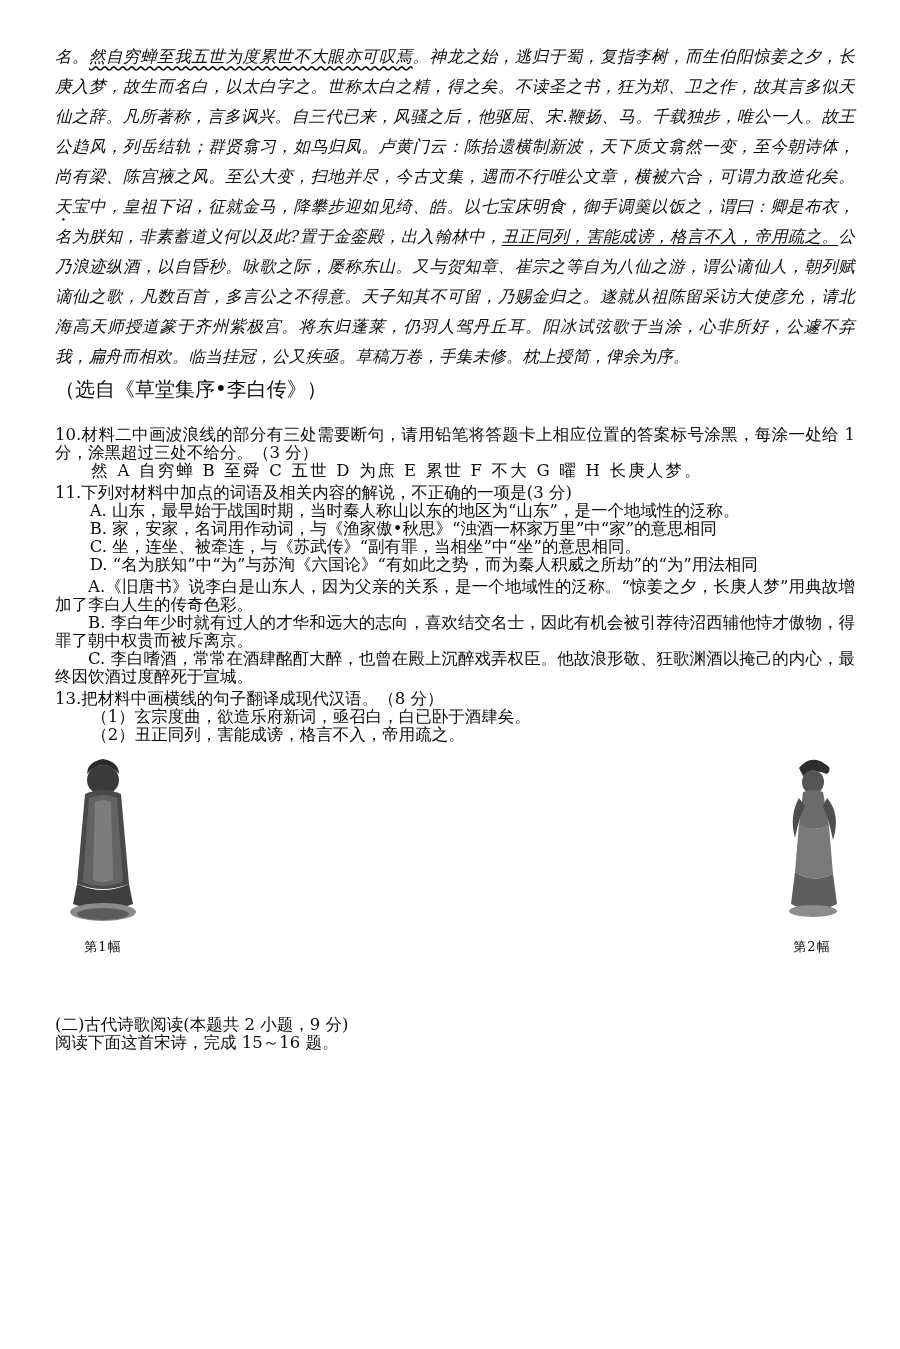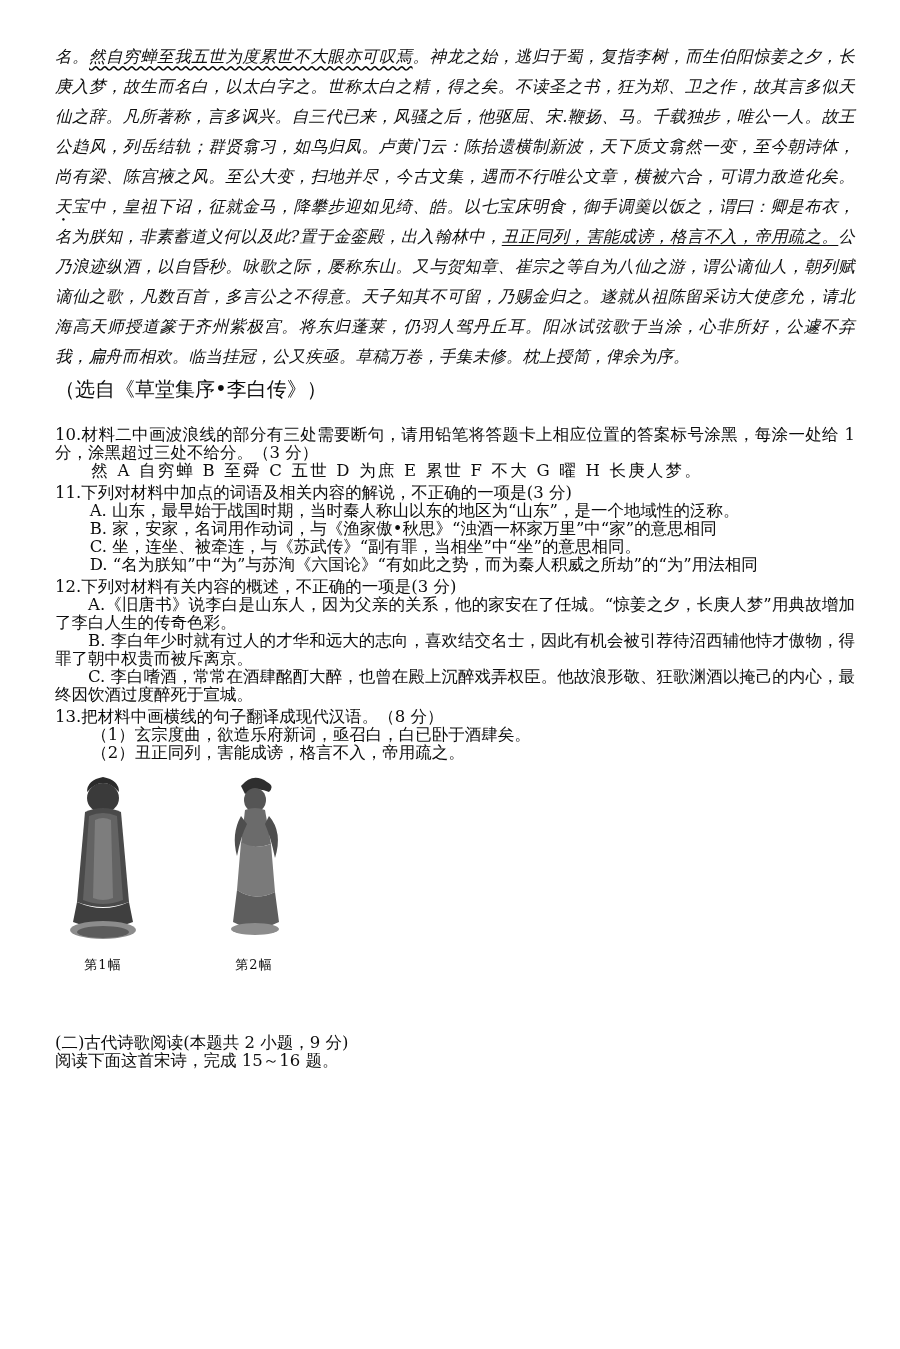--- a/index.html
+++ b/index.html
@@ -79,21 +79,21 @@
   }
   .indent1 { text-indent: 2em; }
   .indent-opt { padding-left: 2.1em; text-indent: 0; }
   .sub-q { text-indent: 2.2em; }
   .spaced {
     letter-spacing: 2.2px;
   }
   .figure-wrap {
     margin-top: 10px;
     display: flex;
-    justify-content: flex-start;
+    justify-content: space-between;
     align-items: flex-end;
     gap: 60px;
   }
   .fig {
     display: flex;
     flex-direction: column;
     align-items: center;
   }
   .fig-caption {
     font-size: 13px;
@@ -129,24 +129,21 @@
       <p class="q-line">
         <span>11.</span><span>下列对材料中加点的词语及相关内容的解说，不正确的一项是(3 分)</span>
       </p>
       <p class="q-line indent-opt">A. 山东，最早始于战国时期，当时秦人称山以东的地区为“山东”，是一个地域性的泛称。</p>
       <p class="q-line indent-opt">B. 家，安家，名词用作动词，与《渔家傲•秋思》“浊酒一杯家万里”中“家”的意思相同</p>
       <p class="q-line indent-opt">C. 坐，连坐、被牵连，与《苏武传》“副有罪，当相坐”中“坐”的意思相同。</p>
       <p class="q-line indent-opt">D. “名为朕知”中“为”与苏洵《六国论》“有如此之势，而为秦人积威之所劫”的“为”用法相同</p>
     </div>
 
     <div class="q-block">
-      <p class="q-line">
-        <span>12.</span><span>下列对材料有关内容的概述，不正确的一项是(3 分)</span>
-      </p>
-      <p class="q-line indent1">A.《旧唐书》说李白是山东人，因为父亲的关系，他的家安在了任城。“惊姜之夕，长庚人梦”用典故增加了李白人生的传奇色彩。</p>
+      <p class="q-line indent1">A.《旧唐书》说李白是山东人，因为父亲的关系，是一个地域性的泛称。“惊姜之夕，长庚人梦”用典故增加了李白人生的传奇色彩。</p>
       <p class="q-line indent1">B. 李白年少时就有过人的才华和远大的志向，喜欢结交名士，因此有机会被引荐待沼西辅他恃才傲物，得罪了朝中权贵而被斥离京。</p>
       <p class="q-line indent1">C. 李白嗜酒，常常在酒肆酩酊大醉，也曾在殿上沉醉戏弄权臣。他故浪形敬、狂歌渊酒以掩己的内心，最终因饮酒过度醉死于宣城。</p>
     </div>
 
     <div class="q-block">
       <p class="q-line">
         <span>13.</span><span>把材料中画横线的句子翻译成现代汉语。（8 分）</span>
       </p>
       <p class="q-line sub-q">（1）玄宗度曲，欲造乐府新词，亟召白，白已卧于酒肆矣。</p>
       <p class="q-line sub-q">（2）丑正同列，害能成谤，格言不入，帝用疏之。</p>

